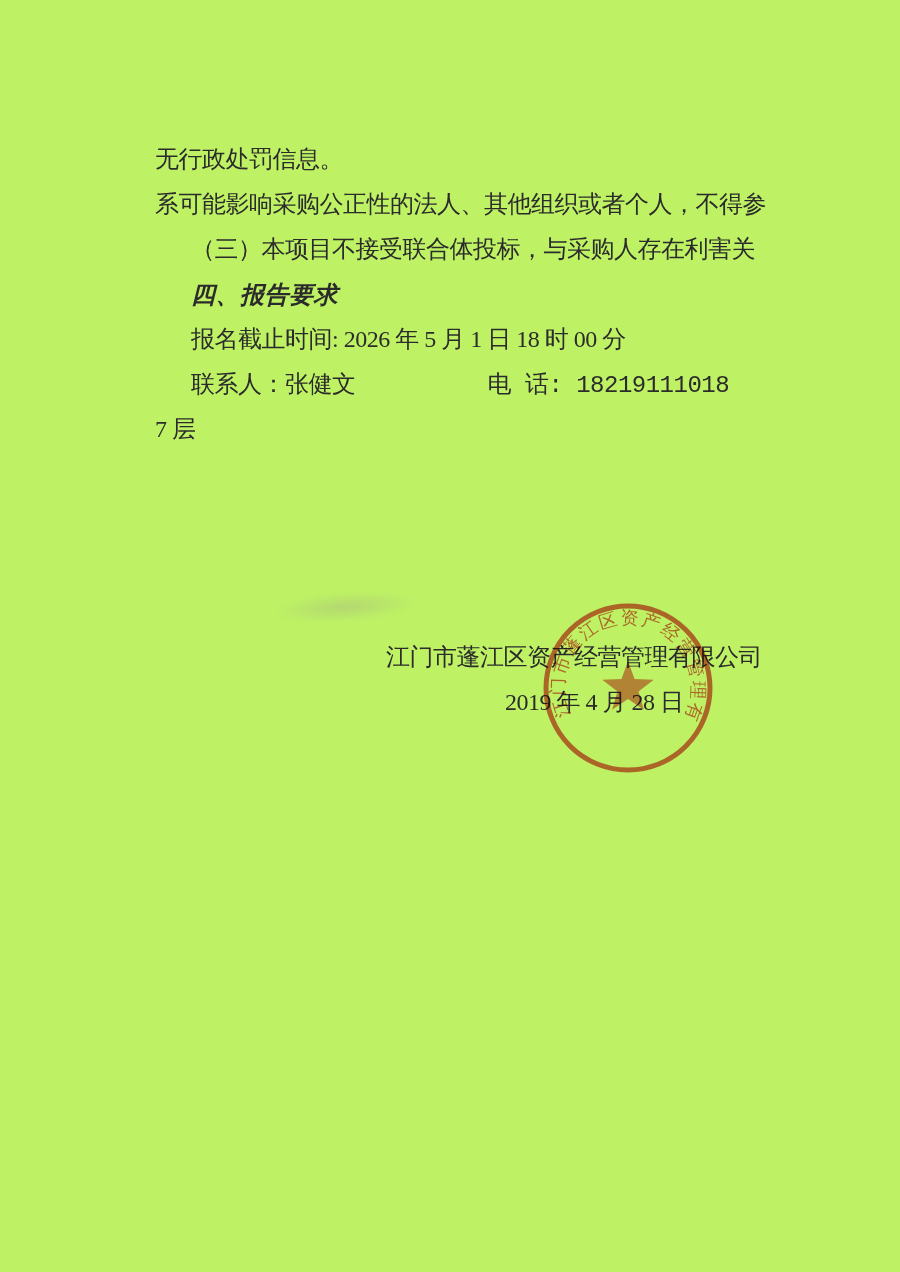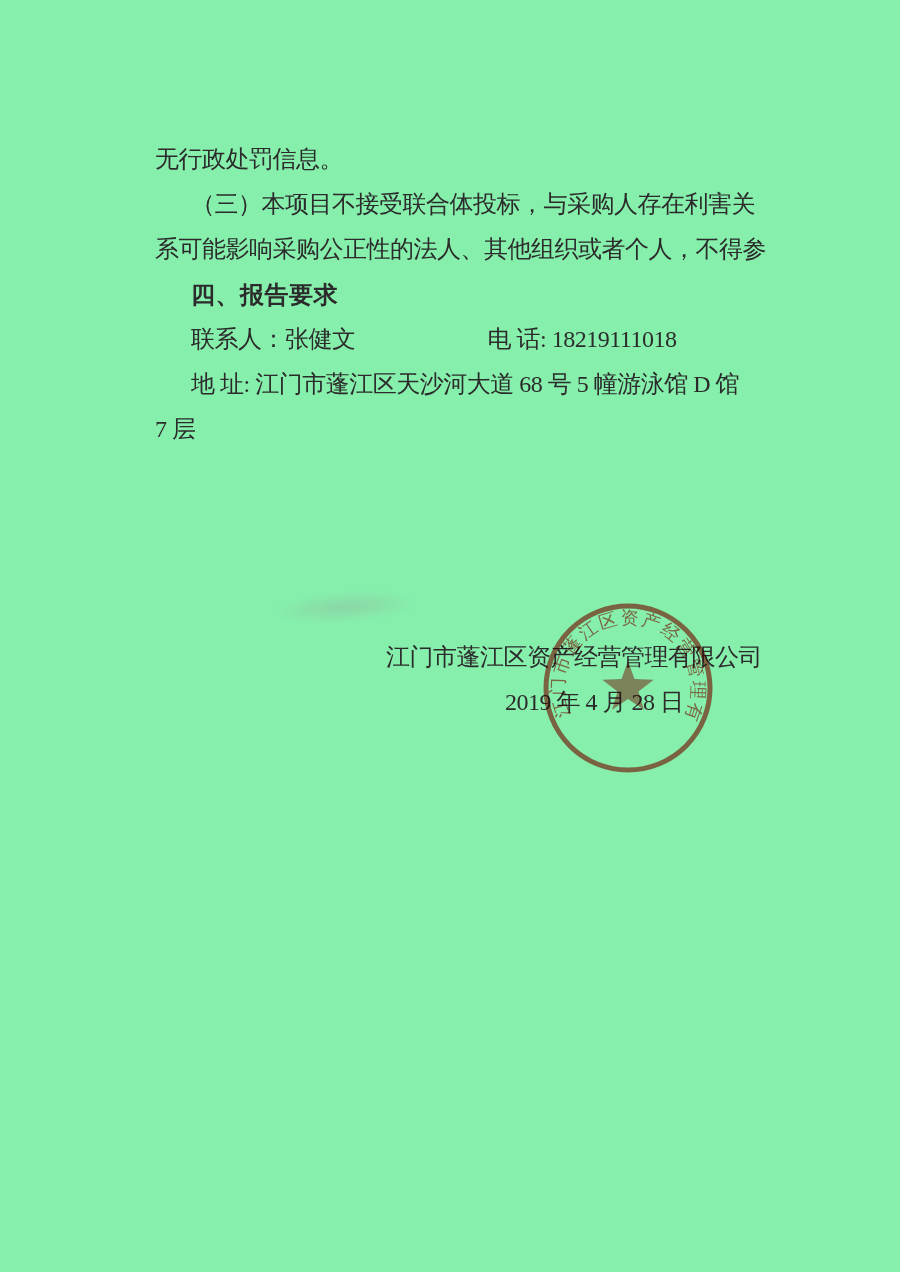--- a/index.html
+++ b/index.html
@@ -4,21 +4,21 @@
 <style>
   html, body {
     margin: 0;
     padding: 0;
     background: #ffffff;
   }
   .page {
     position: relative;
     width: 900px;
     height: 1272px;
-    background: #86efac;
+    background: #bef264;
     overflow: hidden;
     font-family: "Liberation Serif", "DejaVu Serif", serif;
     color: #2b2b2b;
   }
   .body-text {
     position: absolute;
     left: 155px;
     top: 137px;
     width: 640px;
   }
@@ -27,22 +27,23 @@
     line-height: 45px;
     font-size: 24px;
     letter-spacing: -0.5px;
     white-space: nowrap;
   }
   .line.indent { padding-left: 36px; }
   .line.heading {
     font-weight: bold;
     font-family: "Liberation Sans", "DejaVu Sans", sans-serif;
     letter-spacing: 0.5px;
+    font-style: italic;
   }
-  .contact-right { margin-left: 132px; }
+  .contact-right { margin-left: 132px; font-family: Liberation Mono, monospace; }
   .signature {
     position: absolute;
     left: 386px;
     top: 635px;
     width: 400px;
   }
   .sig-line {
     height: 45px;
     line-height: 45px;
     font-size: 24px;
@@ -76,27 +77,27 @@
     transform: rotate(-4deg);
   }
 </style>
 </head>
 <body>
 
 <div class="page">
 
   <div class="body-text">
     <div class="line">无行政处罚信息。</div>
+    <div class="line">系可能影响采购公正性的法人、其他组织或者个人，不得参</div>
     <div class="line indent">（三）本项目不接受联合体投标，与采购人存在利害关</div>
-    <div class="line">系可能影响采购公正性的法人、其他组织或者个人，不得参</div>
     <div class="line indent heading">四、报告要求</div>
+    <div class="line indent">报名截止时间: 2026 年 5 月 1 日 18 时 00 分</div>
     <div class="line indent">
       <span>联系人：张健文</span><span class="contact-right">电 话: 18219111018</span>
     </div>
-    <div class="line indent">地 址: 江门市蓬江区天沙河大道 68 号 5 幢游泳馆 D 馆</div>
     <div class="line">7 层</div>
   </div>
 
   <div class="smudge"></div>
 
   <div class="signature">
     <div class="sig-line">江门市蓬江区资产经营管理有限公司</div>
     <div class="sig-line sig-date">2019 年 4 月 28 日</div>
   </div>
 

